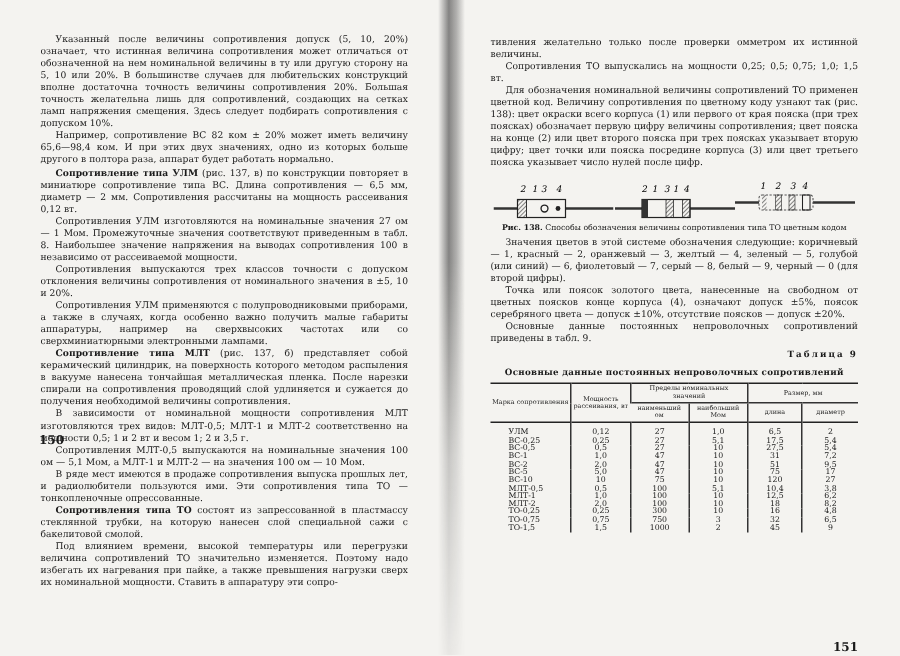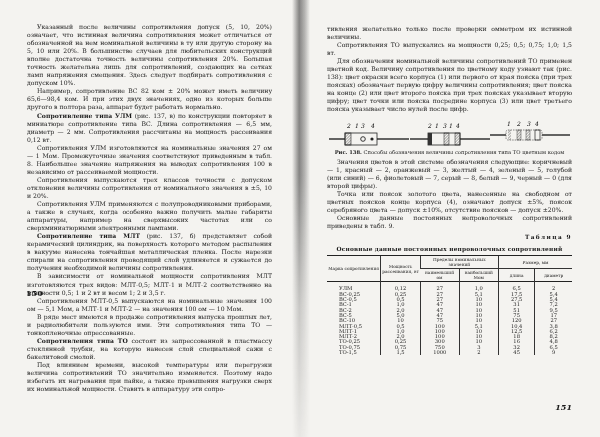--- a/index.html
+++ b/index.html
@@ -23,21 +23,21 @@
     p {
       margin: 0; font-size: 6.1px; line-height: 8.05px; text-align: justify;
       text-indent: 10px; letter-spacing: 0.02px;
     }
     p.cont { text-indent: 0; }
     b { font-weight: bold; }
     .page-num { position: absolute; font-size: 8px; font-weight: bold; }
     .page-left .page-num { left: 26px; top: 431px; transform: translateY(-100%); }
     .page-right .page-num { right: 28px; top: 432px; transform: translateY(-100%); }
     .page-left .page-num { top: 298px; }
-    .page-right .page-num { top: 412px; font-style: italic; }
+    .page-right .page-num { top: 436px; }
 
     .figure { margin: 5px 0 3px 0; }
     .fig-row { display: flex; justify-content: space-between; align-items: flex-end; height: 28px; padding: 0 2px; }
     .caption { font-size: 5.2px; line-height: 6.5px; text-align: center; margin-top: 2px; }
     .caption b { font-weight: bold; }
 
     .table-label { text-align: right; font-size: 5.8px; letter-spacing: 1.4px; font-weight: bold; margin: 4px 0 6px; }
     .table-title { text-align: center; font-size: 5.8px; font-weight: bold; margin-bottom: 3px; letter-spacing: 0.2px; }
     table.t9 { width: 245px; border-collapse: collapse; font-size: 5.2px; line-height: 5.3px; }
     table.t9 th { font-weight: normal; font-size: 4.3px; line-height: 5px; padding: 1px 1px; text-align: center; vertical-align: middle; }

